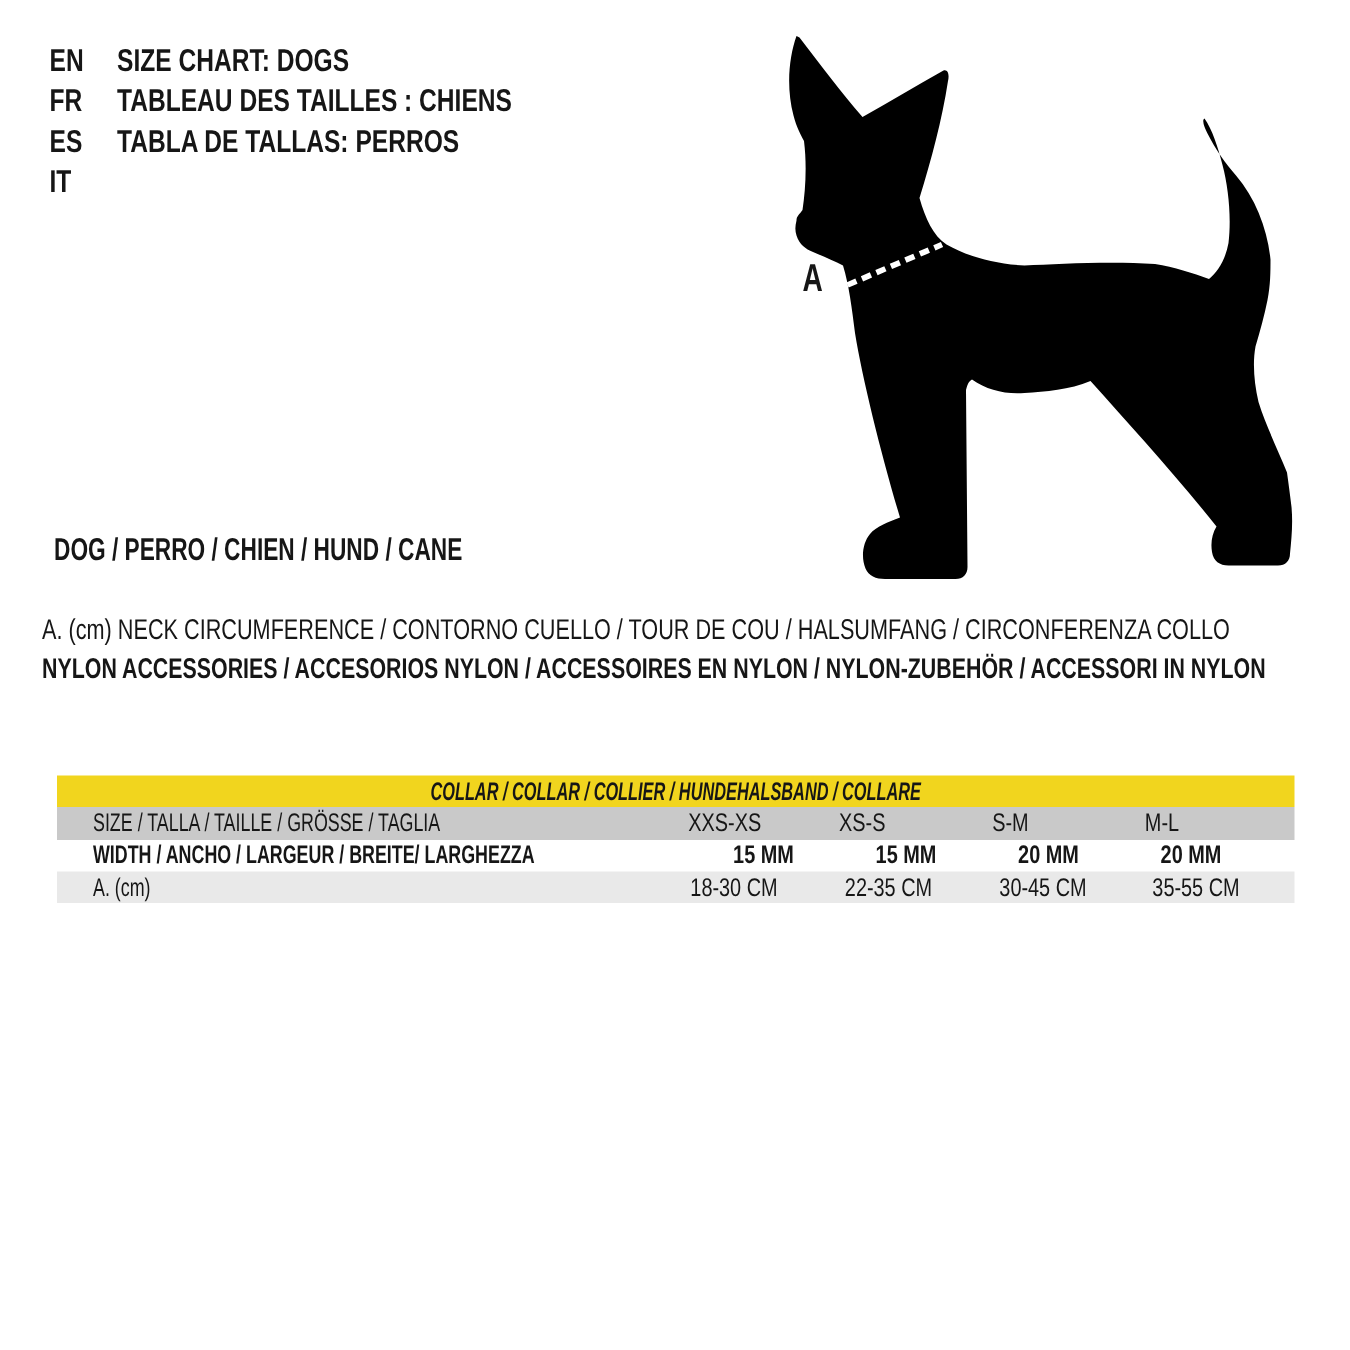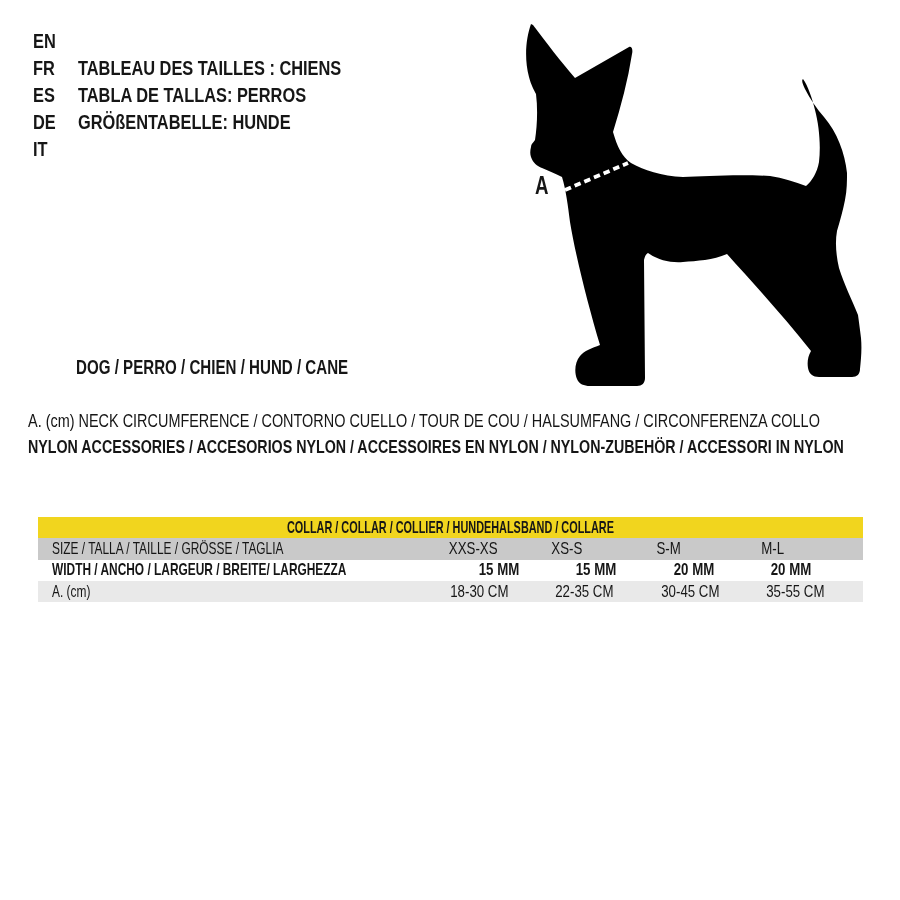--- a/index.html
+++ b/index.html
@@ -10,69 +10,66 @@
   .cond { display:inline-block; white-space:nowrap; transform-origin:0 50%; }
   .ccond { display:inline-block; white-space:nowrap; transform-origin:50% 50%; }
 
   
   .lang-block { position:absolute; left:33px; top:27px; }
   .lang-row { display:flex; line-height:27px; font-size:21px; font-weight:700; }
   .lang-code { flex:0 0 45px; }
   .lang-row .cond { transform:scaleX(0.78); }
 
   
-  .dog-line { position:absolute; left:36px; top:356px; font-size:21px; line-height:21px; font-weight:700;margin-left:40px; }
+  .dog-line { position:absolute; left:36px; top:356px; font-size:21px; line-height:21px; font-weight:700; }
   .dog-line .cond { transform:scaleX(0.72); }
 
   
   .neck-line { position:absolute; left:28px; top:411px; font-size:19px; line-height:19px; font-weight:400; }
   .neck-line .cond { transform:scaleX(0.76); }
   .nylon-line { position:absolute; left:28px; top:437px; font-size:19px; line-height:19px; font-weight:700; }
   .nylon-line .cond { transform:scaleX(0.75); }
 
   
   .dog-figure { position:absolute; left:500px; top:10px; width:400px; height:400px; }
 
   
   .size-table { position:absolute; left:38px; top:517px; width:825px; font-size:17px; }
   .tbl-header {
     height:21px; display:flex; align-items:center; justify-content:center;
-    background:#F1D51E; font-weight:700;
+    background:#F1D51E; font-weight:700;font-style:italic;
   }
   .tbl-header .ccond { transform:scaleX(0.64); }
   .tbl-row { display:flex; height:21.5px; align-items:center; }
   .tbl-row.last { height:21px; }
   .row-gray { background:#C9C9C9; }
   .row-white { background:#FFFFFF;font-weight:bold; }
   .row-lgray { background:#E9E9E9; }
-  .tbl-label { flex:0 0 390px; padding-left:14px; }
+  .tbl-label { flex:0 0 390px; padding-left:24px; }
   .tbl-label .cond { transform:scaleX(0.70); }
   .tbl-value { flex:1; text-align:left; }
   .tbl-value .ccond { transform:scaleX(0.78); }
 </style>
 </head>
 <body>
 
 <div class="canvas">
 
   <div class="lang-block">
     <div class="lang-row">
       <span class="lang-code"><span class="cond">EN</span></span>
+      <span class="lang-label"><span class="cond">SIZE CHART: DOGS</span></span>
     </div>
     <div class="lang-row">
       <span class="lang-code"><span class="cond">FR</span></span>
       <span class="lang-label"><span class="cond">TABLEAU DES TAILLES : CHIENS</span></span>
     </div>
     <div class="lang-row">
       <span class="lang-code"><span class="cond">ES</span></span>
       <span class="lang-label"><span class="cond">TABLA DE TALLAS: PERROS</span></span>
-    </div>
-    <div class="lang-row">
-      <span class="lang-code"><span class="cond">DE</span></span>
-      <span class="lang-label"><span class="cond">GRÖßENTABELLE: HUNDE</span></span>
     </div>
     <div class="lang-row">
       <span class="lang-code"><span class="cond">IT</span></span>
     </div>
   </div>
 
   <div class="dog-figure">
     <svg width="400" height="400" viewBox="0 0 400 400">
       <path d="M 31 14
            C 26 28 24 48 29 67

